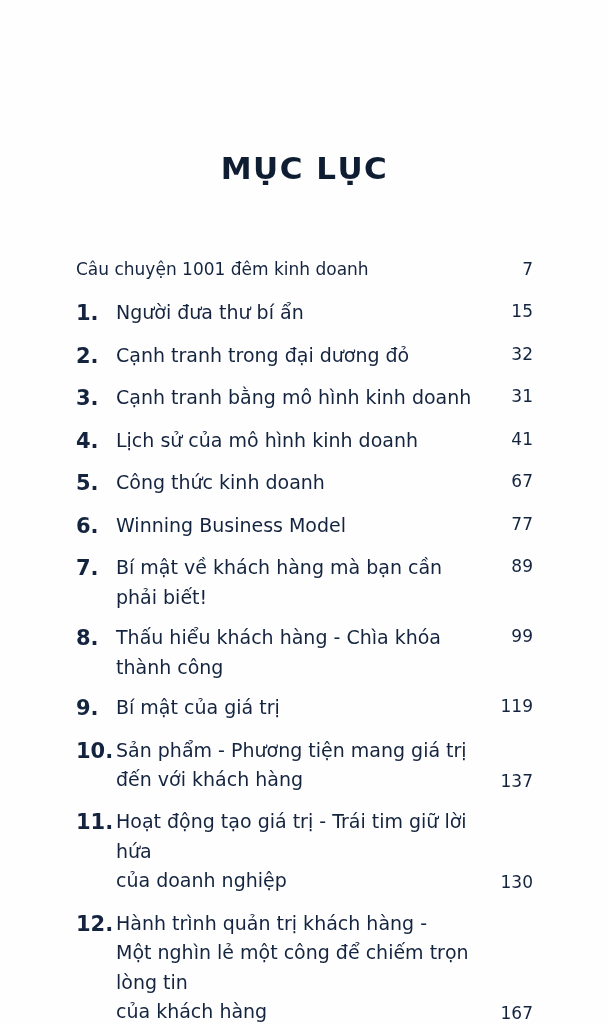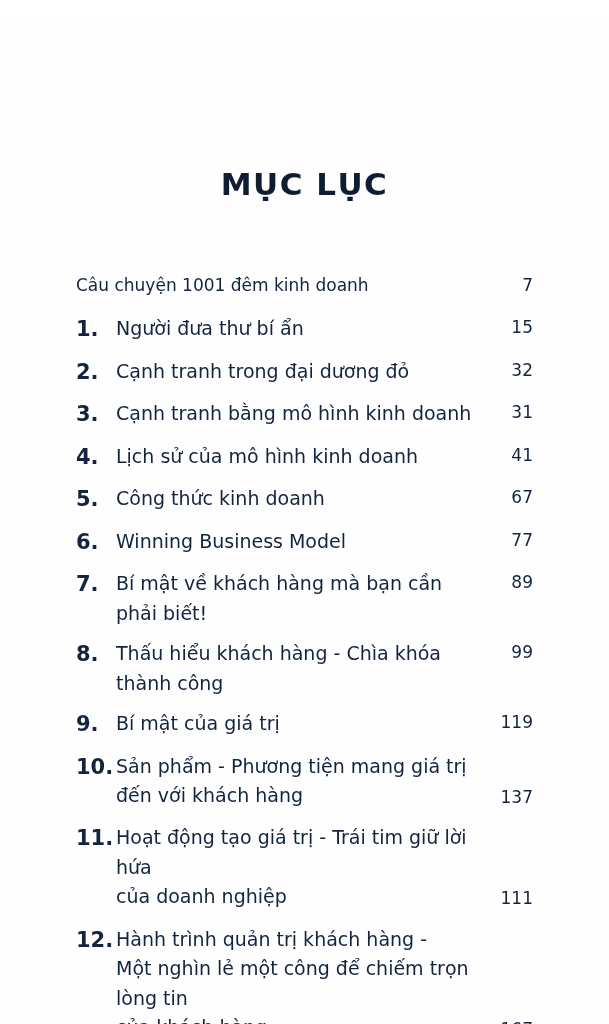--- a/index.html
+++ b/index.html
@@ -20,21 +20,21 @@
     height: 1024px;
     box-sizing: border-box;
     background: #fefefe;
   }
   .title {
     text-align: center;
     font-size: 31px;
     font-weight: bold;
     letter-spacing: 1.5px;
     color: #0f1d33;
-    margin: 16px;
+    margin: 0;
     padding-top: 150px;
   }
   .toc {
     margin: 4px;
     padding: 0;
     list-style: none;
     position: absolute;
     top: 252px;
     left: 0;
     right: 0;
@@ -149,21 +149,21 @@
         <span class="page-no">119</span>
       </li>
       <li class="toc-row two-line">
         <span class="num">10.</span>
         <span class="label"><span>Sản phẩm - Phương tiện mang giá trị</span><span class="line2">đến với khách hàng</span></span>
         <span class="page-no low">137</span>
       </li>
       <li class="toc-row two-line">
         <span class="num">11.</span>
         <span class="label"><span>Hoạt động tạo giá trị - Trái tim giữ lời hứa</span><span class="line2">của doanh nghiệp</span></span>
-        <span class="page-no low">111</span>
+        <span class="page-no low">130</span>
       </li>
       <li class="toc-row three-line">
         <span class="num">12.</span>
         <span class="label"><span>Hành trình quản trị khách hàng -</span><span class="line2">Một nghìn lẻ một công để chiếm trọn lòng tin</span><span class="line2">của khách hàng</span></span>
         <span class="page-no low">167</span>
       </li>
     </ul>
 </div>
 
 </body></html>

